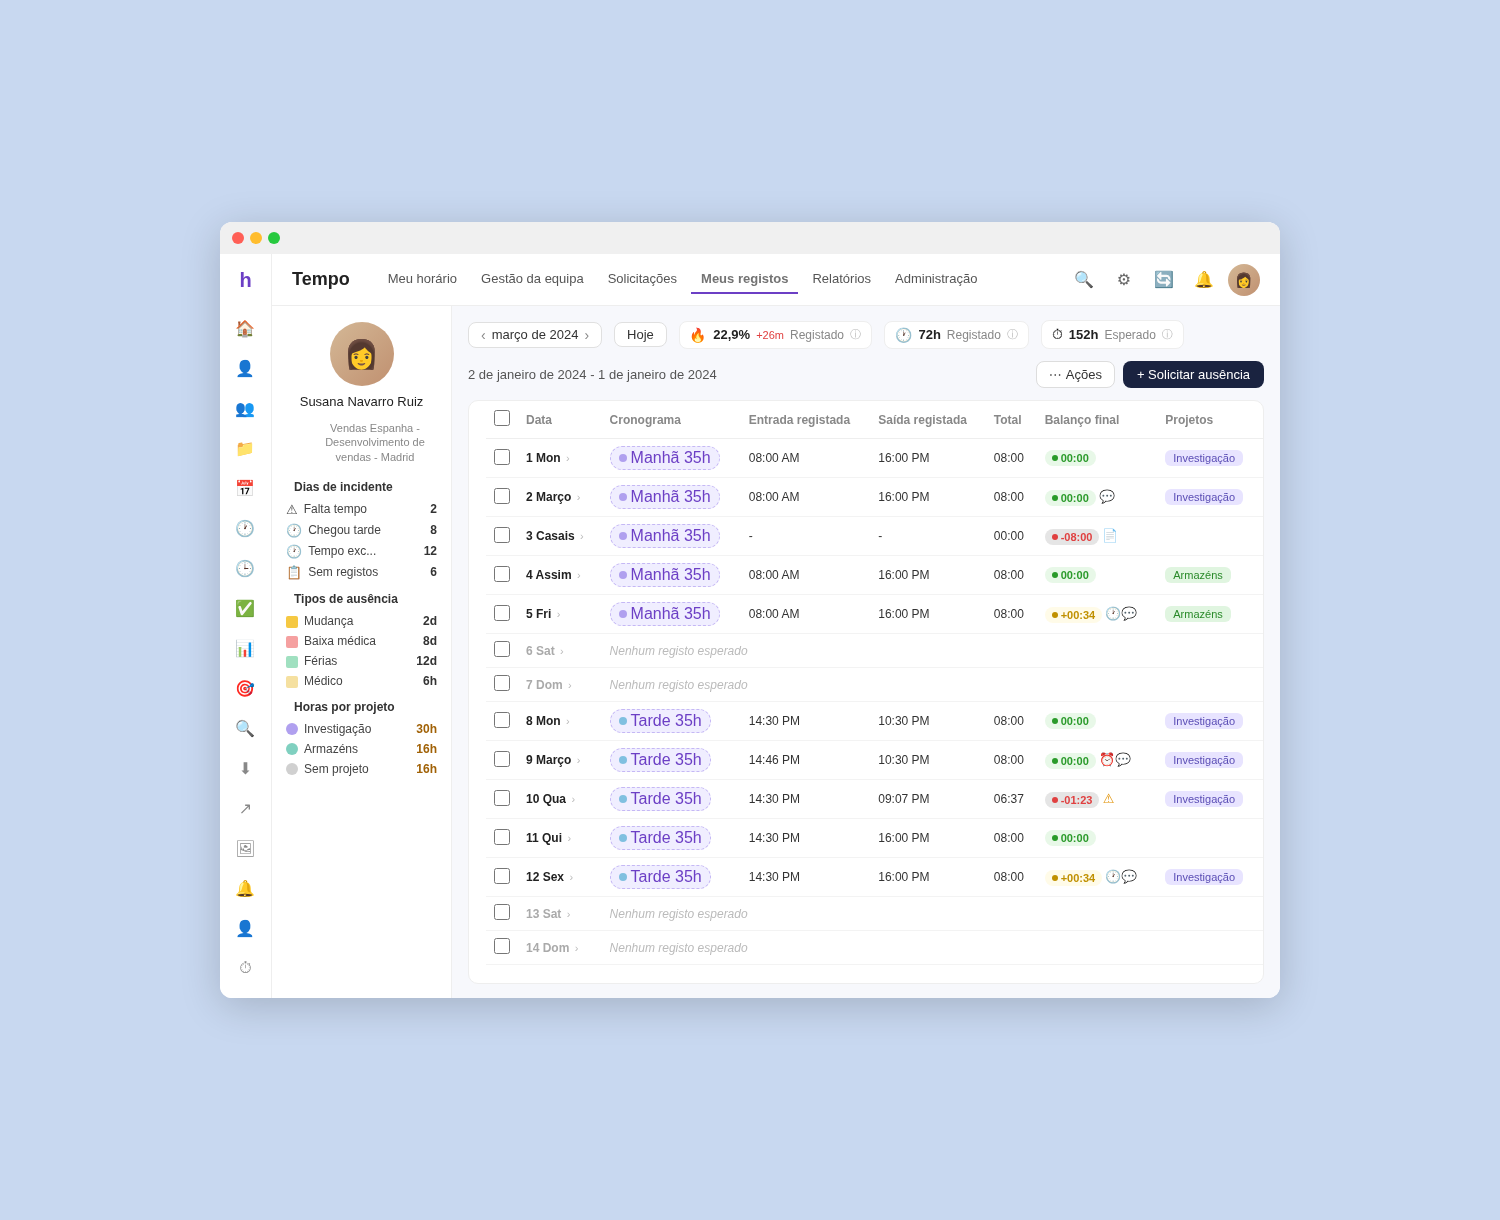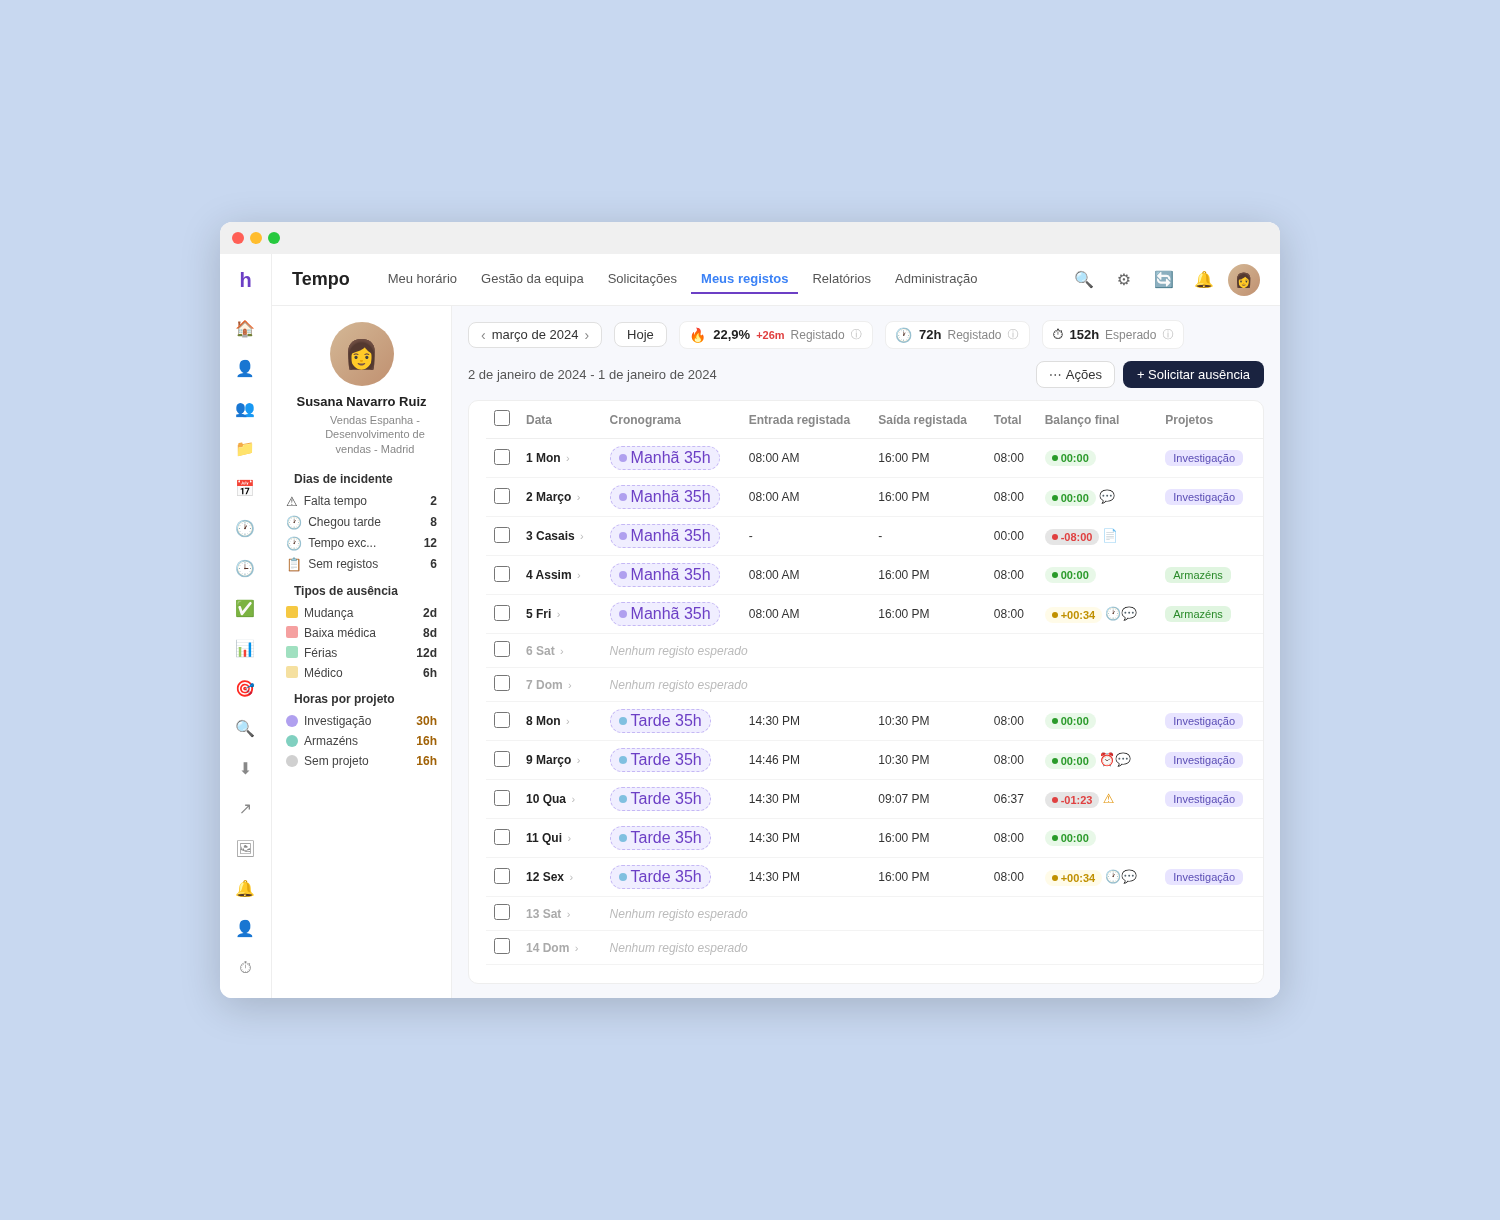--- a/index.html
+++ b/index.html
@@ -103,21 +103,21 @@
     }
     .topnav-item {
       padding: 6px 10px;
       font-size: 13px;
       color: #555;
       cursor: pointer;
       border-radius: 6px;
       white-space: nowrap;
     }
     .topnav-item.active {
-      color: #3b82f6;
+      color: #737373;
       font-weight: 600;
       border-bottom: 2px solid #6c3fc5;
       border-radius: 0;
     }
     .topnav-icons {
       display: flex;
       gap: 8px;
       align-items: center;
     }
     .topnav-icon-btn {
@@ -171,24 +171,24 @@
       background: linear-gradient(135deg, #d4b896, #c09070);
       margin-bottom: 8px;
       overflow: hidden;
       display: flex;
       align-items: center;
       justify-content: center;
       font-size: 28px;
     }
     .profile-name {
       font-size: 13px;
-      font-weight: 700;
+      font-weight: 400;
       text-align: center;
       color: #222;
-      margin-bottom: 4px;
+      margin-bottom: 12px;
     }
     .profile-role {
       font-size: 11px;
       color: #888;
       text-align: center;
       line-height: 1.3;
       margin-left: 27px;
     }
     .section-title {
       font-size: 12px;
@@ -203,21 +203,21 @@
       gap: 6px;
       margin-bottom: 6px;
       font-size: 12px;
       color: #444;
     }
     .incident-icon { font-size: 13px; }
     .incident-label { flex: 1; }
     .incident-count { font-weight: 700; color: #333; }
     .absence-row {
       display: flex;
-      align-items: flex-start;
+      align-items: flex-end;
       gap: 6px;
       margin-bottom: 6px;
       font-size: 12px;
       color: #444;
     }
     .absence-dot {
       width: 12px;
       height: 12px;
       border-radius: 2px;
       flex-shrink: 0;
@@ -569,21 +569,21 @@
           <div class="stats-bar">
             <div class="month-nav">
               <button class="month-nav-btn">‹</button>
               <span>março de 2024</span>
               <button class="month-nav-btn">›</button>
             </div>
             <button class="today-btn">Hoje</button>
             <div class="stat-item">
               <span class="stat-icon">🔥</span>
               <span class="stat-value">22,9%</span>
-              <span style="color:#e04040;font-size:11px;font-weight:700">+26m</span>
+              <span style="color:#e04040;font-size:11px;font-weight:400">+26m</span>
               <span class="stat-label">Registado</span>
               <span class="stat-info">ⓘ</span>
             </div>
             <div class="stat-item">
               <span class="stat-icon">🕐</span>
               <span class="stat-value">72h</span>
               <span class="stat-label">Registado</span>
               <span class="stat-info">ⓘ</span>
             </div>
             <div class="stat-item">

